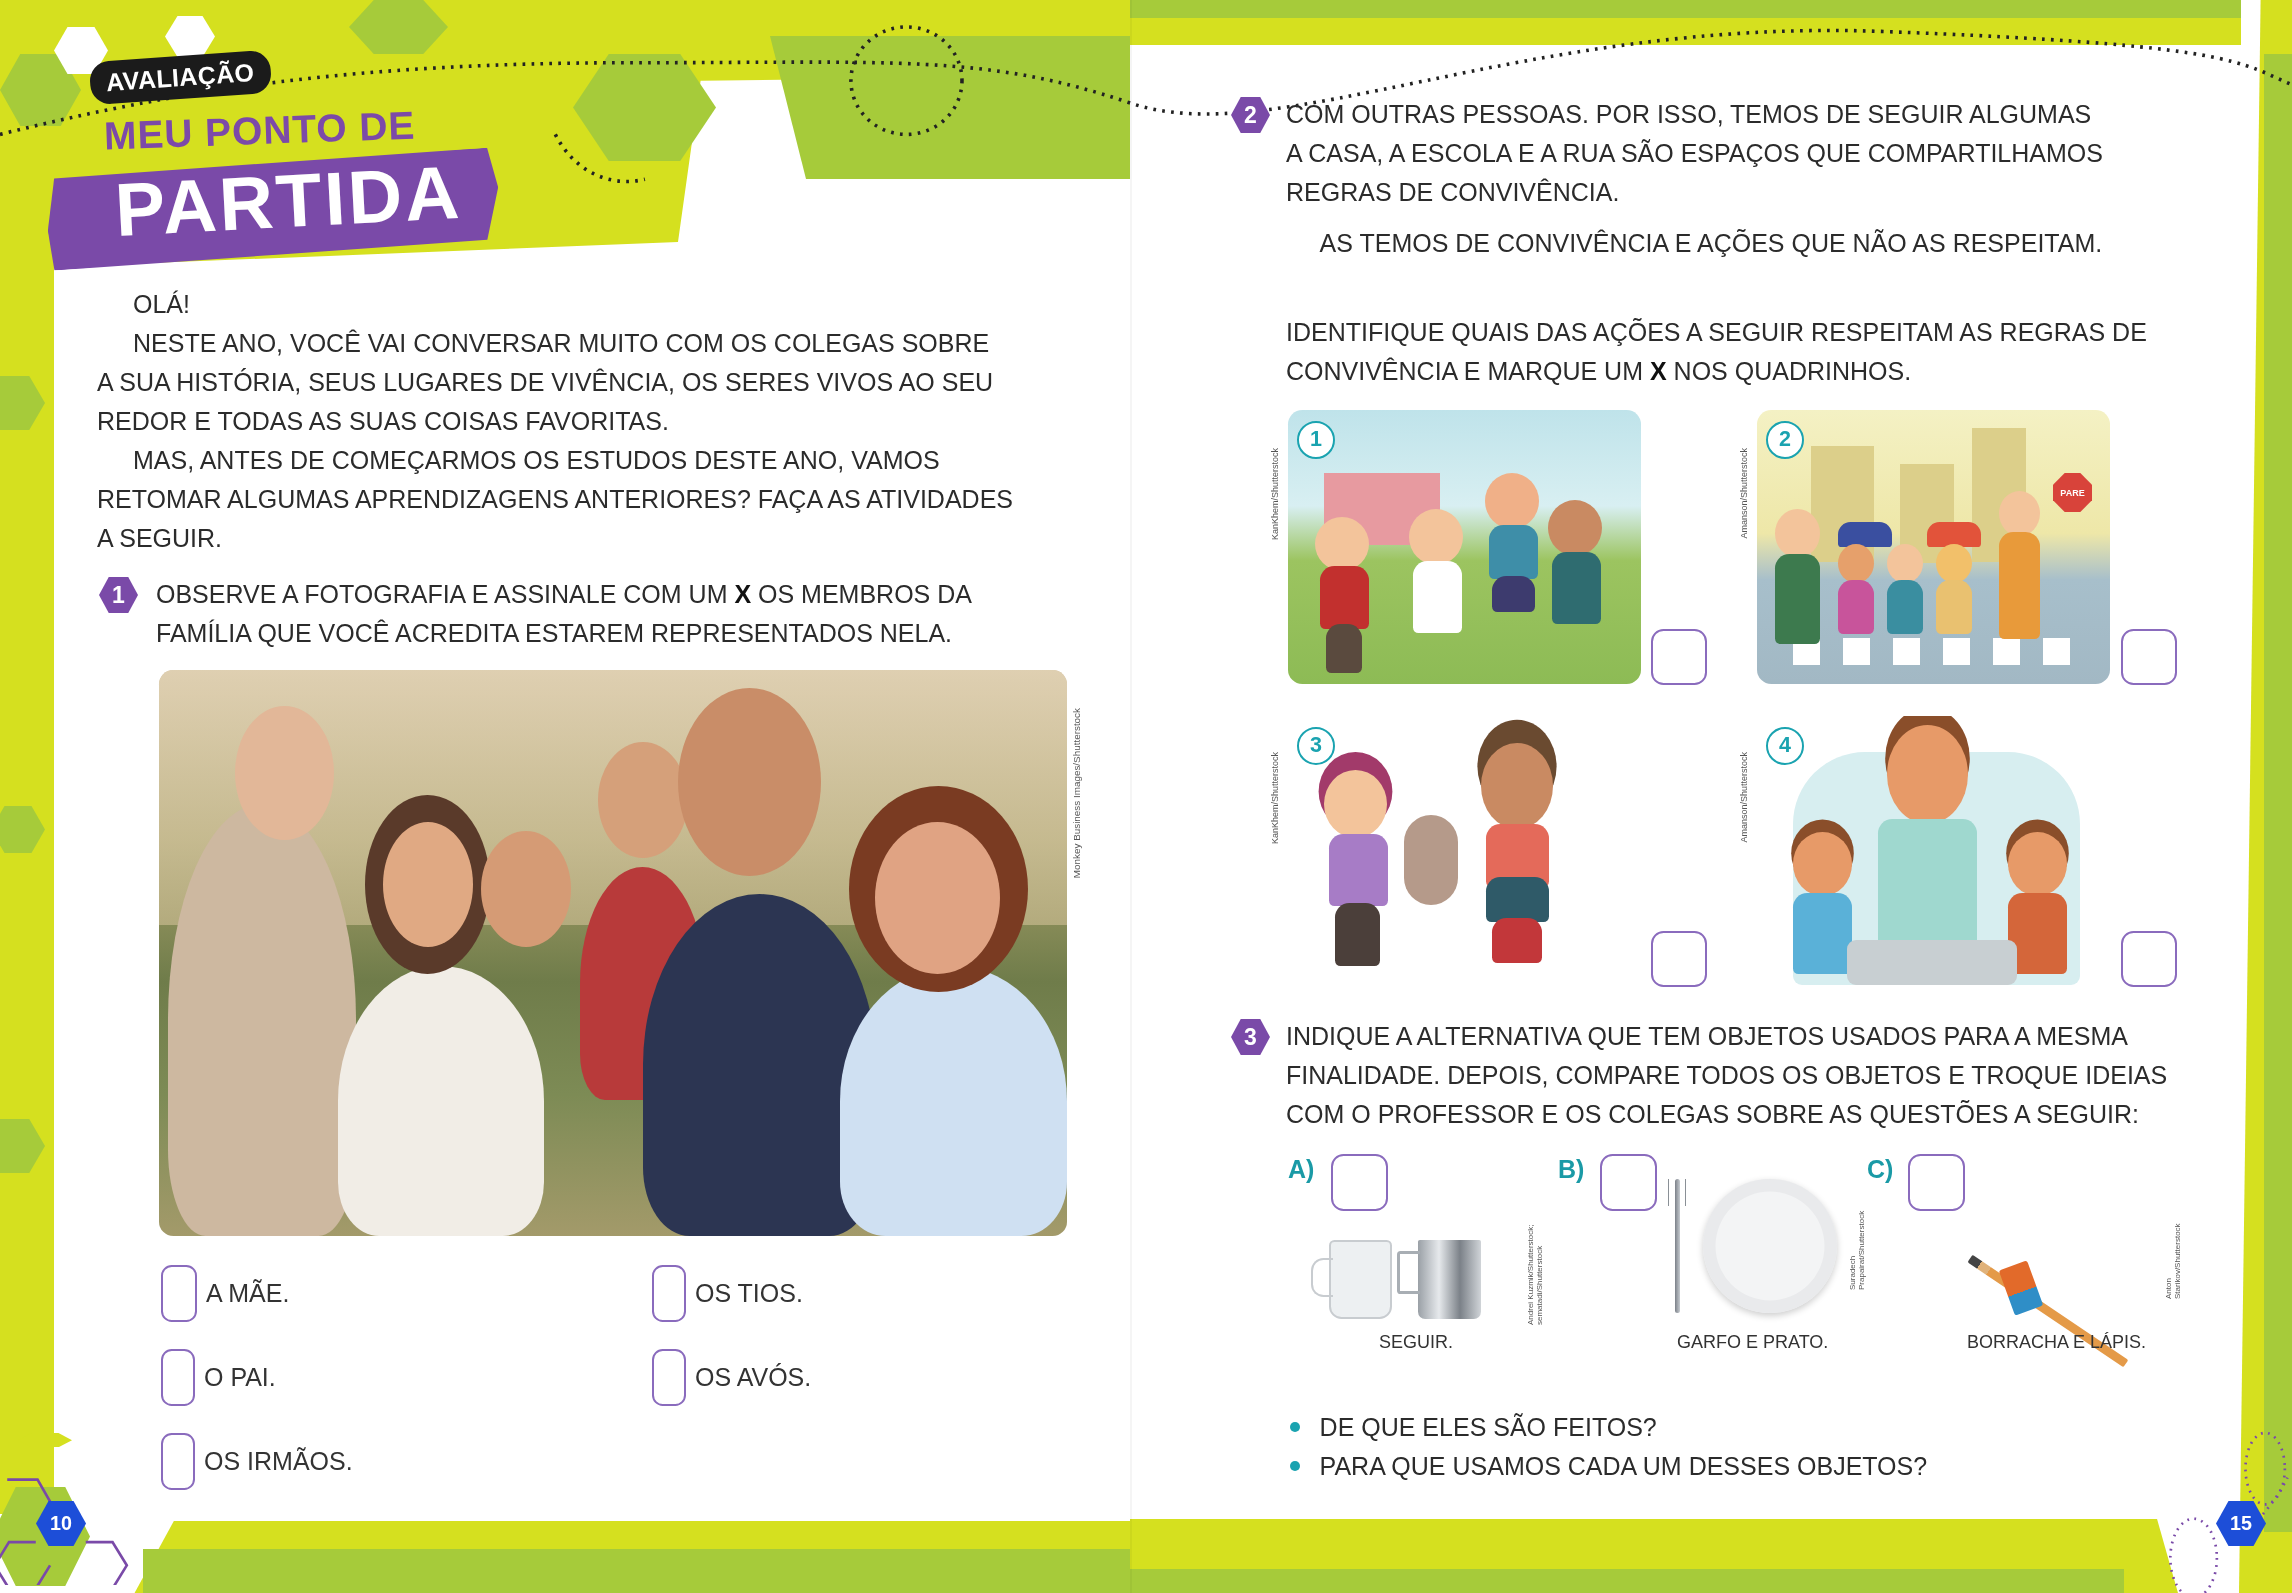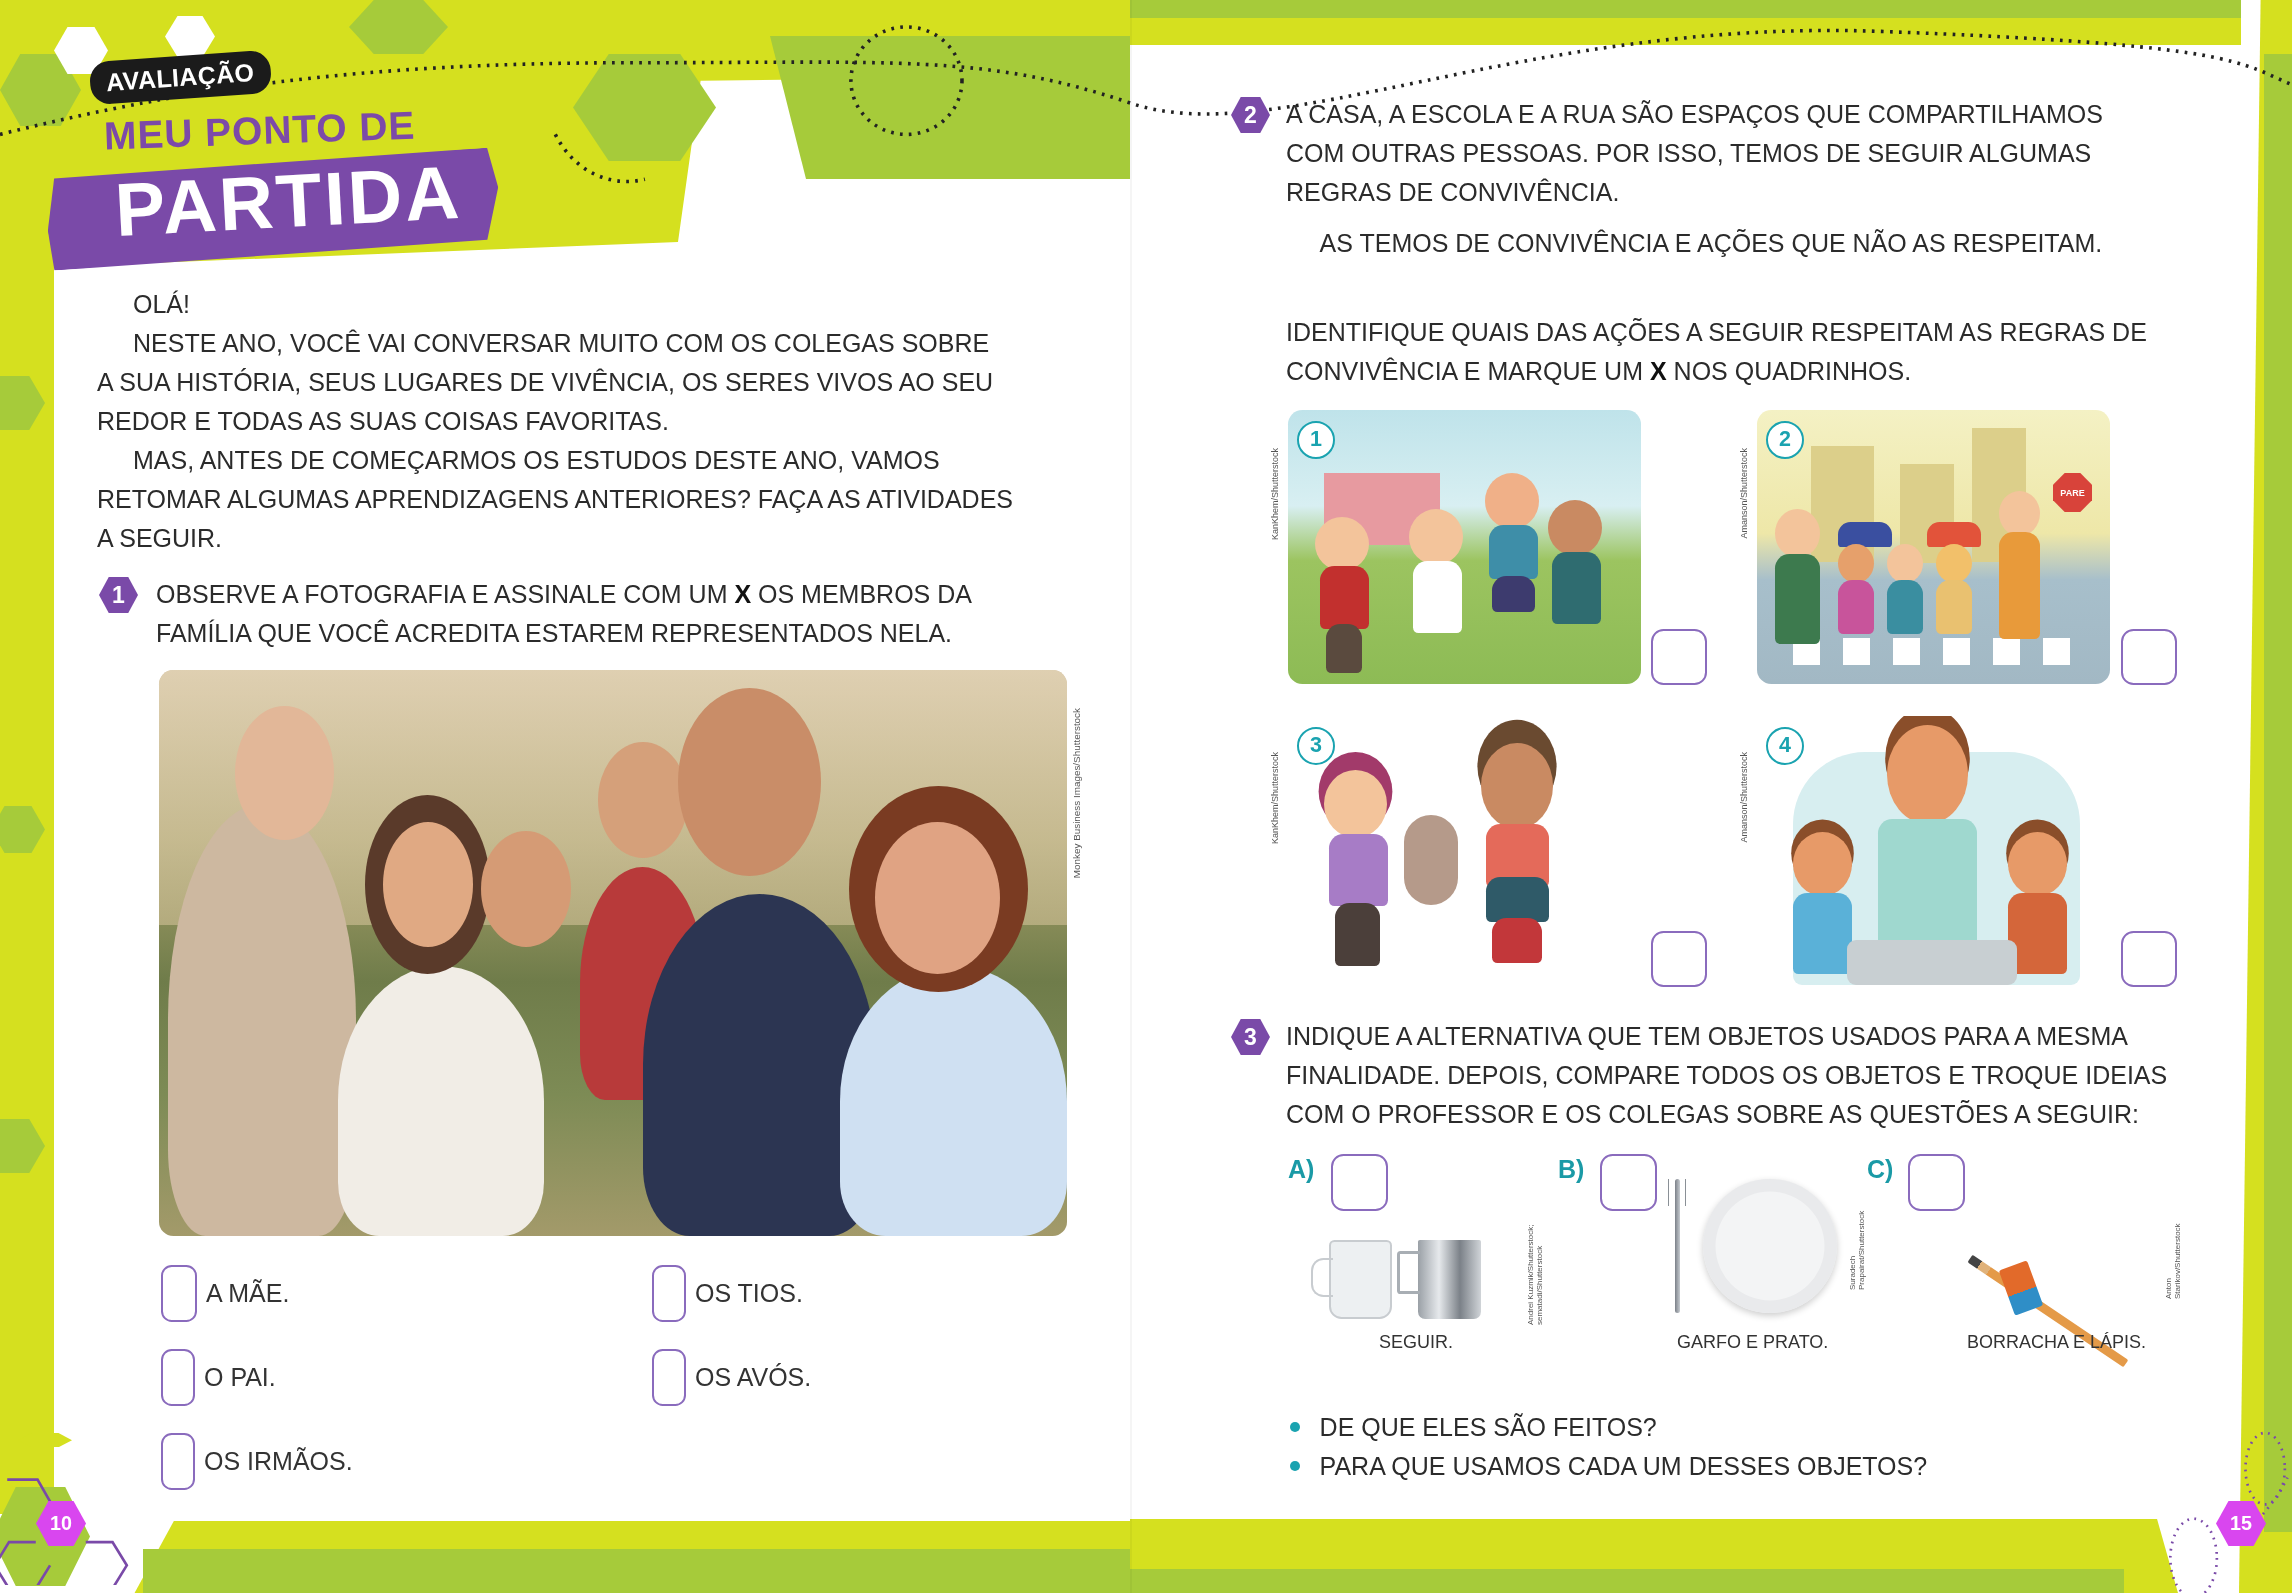--- a/index.html
+++ b/index.html
@@ -37,21 +37,21 @@
     background: linear-gradient(180deg, #c9b28a 0%, #a8a06a 30%, #6f7c4a 55%, #7d8b55 75%, #a39a6a 100%); }
   .photo .person { position: absolute; border-radius: 50% 50% 20% 20%; }
   .credit { position: absolute; font-size: 9.9px; color: #555; writing-mode: vertical-rl; transform: rotate(180deg); white-space: nowrap; }
 
   
   .opt { position: absolute; display: flex; align-items: center; gap: 3.6px; }
   .cb { width: 34px; height: 57px; border: 2.7px solid #8a6bbd; border-radius: 10.7px; background: #fff; cursor: pointer; }
   .opt-label { font-size: 25px; color: #333; margin-left: 5.4px; }
 
   
-  .pagenum { position: absolute; width: 50px; height: 45px; background: #d946ef; color: #fff; font-weight: 700; font-size: 19.7px; display: flex; align-items: center; justify-content: center; clip-path: polygon(25% 0, 75% 0, 100% 50%, 75% 100%, 25% 100%, 0 50%); }
+  .pagenum { position: absolute; width: 50px; height: 45px; background: #1d4ed8; color: #fff; font-weight: 700; font-size: 19.7px; display: flex; align-items: center; justify-content: center; clip-path: polygon(25% 0, 75% 0, 100% 50%, 75% 100%, 25% 100%, 0 50%); }
 
   
   .bullet { position: absolute; font-size: 25px; line-height: 39px; color: #2b2b2b; }
   .bullet .dot { display: inline-block; width: 9.9px; height: 9.9px; border-radius: 50%; background: #1aa3b0; margin-right: 19.7px; vertical-align: middle; position: relative; top: -2.7px; }
 
   .illus { position: absolute; border-radius: 14.3px; overflow: hidden; }
   .illus-num { position: absolute; width: 38px; height: 38px; border: 2.7px solid #1aa3b0; border-radius: 50%; background: #fff; color: #1aa3b0; font-weight: 700; font-size: 21.5px; display: flex; align-items: center; justify-content: center; }
   .cb-big { position: absolute; width: 56px; height: 56px; border: 2.7px solid #8a6bbd; border-radius: 12.5px; background: #fff; cursor: pointer; }
 
   .alt-letter { position: absolute; font-size: 25px; font-weight: 700; color: #1a9aa6; }
@@ -170,22 +170,22 @@
 
   <svg class="deco" style="left:0;top:1469px;" width="134" height="116" viewBox="0 0 150 130">
     <path d="M8 12 H42 L58 40" fill="none" stroke="#7a4aa8" stroke-width="3"></path>
     <path d="M96 82 H126 L142 108 L126 134 H96" fill="none" stroke="#7a4aa8" stroke-width="3"></path>
     <path d="M40 82 H10 L-6 108 L10 134 H40 L56 108" fill="none" stroke="#7a4aa8" stroke-width="3"></path>
   </svg>
   <div class="pagenum" style="left:36px;top:1501px;">10</div>
 
   <div class="qnum" style="left:1231px;top:97px;">2</div>
   <div class="question" style="left:1286px;top:95px;width:967px;">
+    <div>COM OUTRAS PESSOAS. POR ISSO, TEMOS DE SEGUIR ALGUMAS</div>
     <div>A CASA, A ESCOLA E A RUA SÃO ESPAÇOS QUE COMPARTILHAMOS</div>
-    <div>COM OUTRAS PESSOAS. POR ISSO, TEMOS DE SEGUIR ALGUMAS</div>
     <div>REGRAS DE CONVIVÊNCIA.</div>
   </div>
   <div class="bullet" style="left:1290px;top:224px;width:967px;">
     <div style="padding-left:29.6px;">AS TEMOS DE CONVIVÊNCIA E AÇÕES QUE NÃO AS RESPEITAM.</div>
   </div>
   <div class="question" style="left:1286px;top:313px;width:967px;">
     <div>IDENTIFIQUE QUAIS DAS AÇÕES A SEGUIR RESPEITAM AS REGRAS DE</div>
     <div><span>CONVIVÊNCIA E MARQUE UM </span><b>X</b><span> NOS QUADRINHOS.</span></div>
   </div>
 

